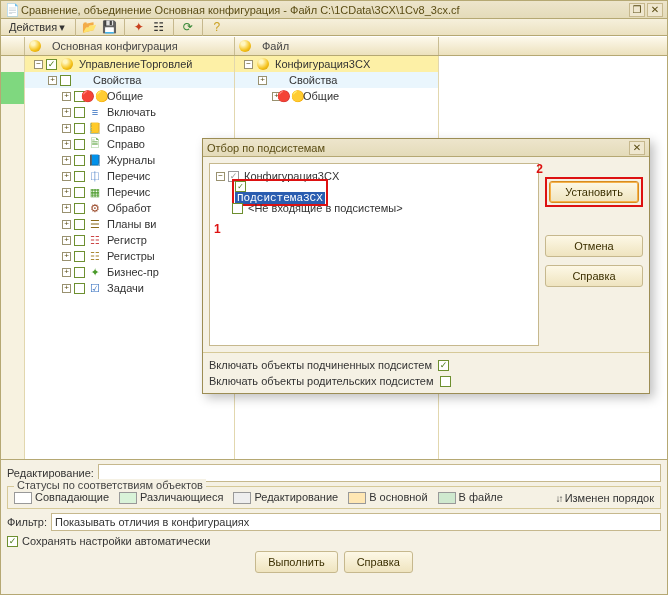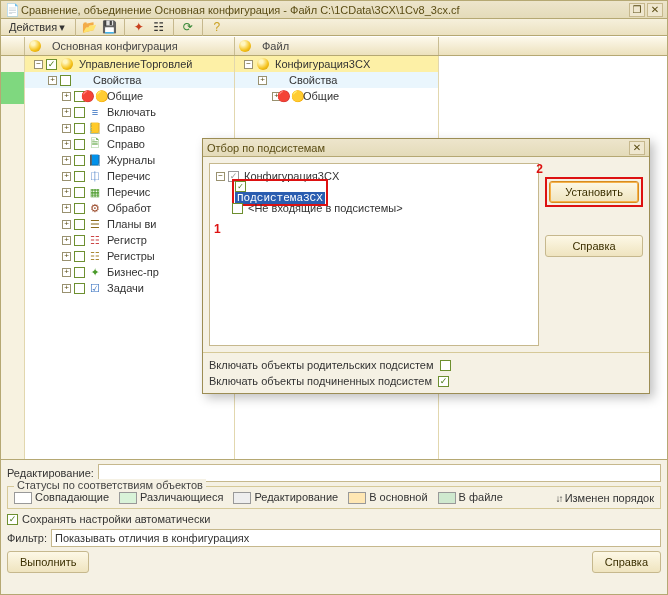--- a/index.html
+++ b/index.html
@@ -73,21 +73,21 @@
   .status-group { border:1px solid #d6c998; padding:4px 6px; position:relative; display:flex; align-items:center; gap:10px; }
   .status-group .legend { position:absolute; top:-8px; left:6px; background:#f5f1e4; padding:0 3px; font-size:11px; color:#444; }
   .swatch { width:18px; height:12px; border:1px solid #999; display:inline-block; margin-right:3px; vertical-align:middle; }
   .btn {
     height:22px; padding:0 12px; border:1px solid #c6b88d; border-radius:3px;
     background:linear-gradient(#fdf8e6,#efe4bf);
     display:inline-flex; align-items:center; justify-content:center;
     font-size:11px; color:#3b2f00;
   }
   .btn.primary { border:1px solid #d88b1f; box-shadow:0 0 0 1px #f4b24a inset; }
-  .bottom-buttons { display:flex; justify-content:space-between; gap:6px; }
+  .bottom-buttons { display:flex; justify-content:center; gap:6px; }
 
   
   .modal {
     position:absolute; left:158px; top:138px; width:448px; height:256px;
     border:1px solid #9c8d54; background:#f5f1e4;
     box-shadow:4px 4px 10px rgba(0,0,0,.25);
     display:flex; flex-direction:column;margin-left:44px;
   }
   .modal .titlebar { height:18px; }
   .modal-body { flex:1; display:flex; padding:6px; gap:6px; }
@@ -327,29 +327,29 @@
       <span><span class="swatch" style="background:#fff"></span><span>Совпадающие</span></span>
       <span><span class="swatch" style="background:#d9f3d9"></span><span>Различающиеся</span></span>
       <span><span class="swatch" style="background:#eee"></span><span>Редактирование</span></span>
       <span><span class="swatch" style="background:#ffe7b3"></span><span>В основной</span></span>
       <span><span class="swatch" style="background:#cfe9cf"></span><span>В файле</span></span>
       <span style="flex:1"></span>
       <span><span class="sort-arrows">↓↑</span> <span>Изменен порядок</span></span>
     </div>
 
     <div class="row-line">
-      <span class="chk checked"></span>
-      <span>Сохранять настройки автоматически</span>
-    </div>
-
-    <div class="row-line">
       <span>Фильтр:</span>
       <div class="edit-field" style="display:flex;align-items:center;padding:0 3px;">
         <span>Показывать отличия в конфигурациях</span>
       </div>
+    </div>
+
+    <div class="row-line">
+      <span class="chk checked"></span>
+      <span>Сохранять настройки автоматически</span>
     </div>
 
     <div class="bottom-buttons">
       <div class="btn">Выполнить</div>
       <div class="btn">Справка</div>
     </div>
   </div>
 
 </div>
 
@@ -376,26 +376,27 @@
         <span class="txt">&lt;Не входящие в подсистемы&gt;</span>
       </div>
       <span class="red-label" style="left:4px; top:58px;">1</span>
     </div>
     <div class="modal-side" style="position:relative;">
       <span class="red-label" style="right:100px; top:-1px;">2</span>
       <span class="red-box" style="padding:2px;">
         <div class="btn primary">Установить</div>
       </span>
       <div style="height:12px;"></div>
+      <div class="btn">Отмена</div>
       <div class="btn">Справка</div>
     </div>
   </div>
   <div class="modal-foot">
+    <div class="rowck">
+      <span>Включать объекты подчиненных подсистем</span>
+      <span class="chk checked"></span>
+    </div>
     <div class="rowck">
       <span>Включать объекты родительских подсистем</span>
       <span class="chk"></span>
     </div>
-    <div class="rowck">
-      <span>Включать объекты подчиненных подсистем</span>
-      <span class="chk checked"></span>
-    </div>
   </div>
 </div>
 
 </body></html>

